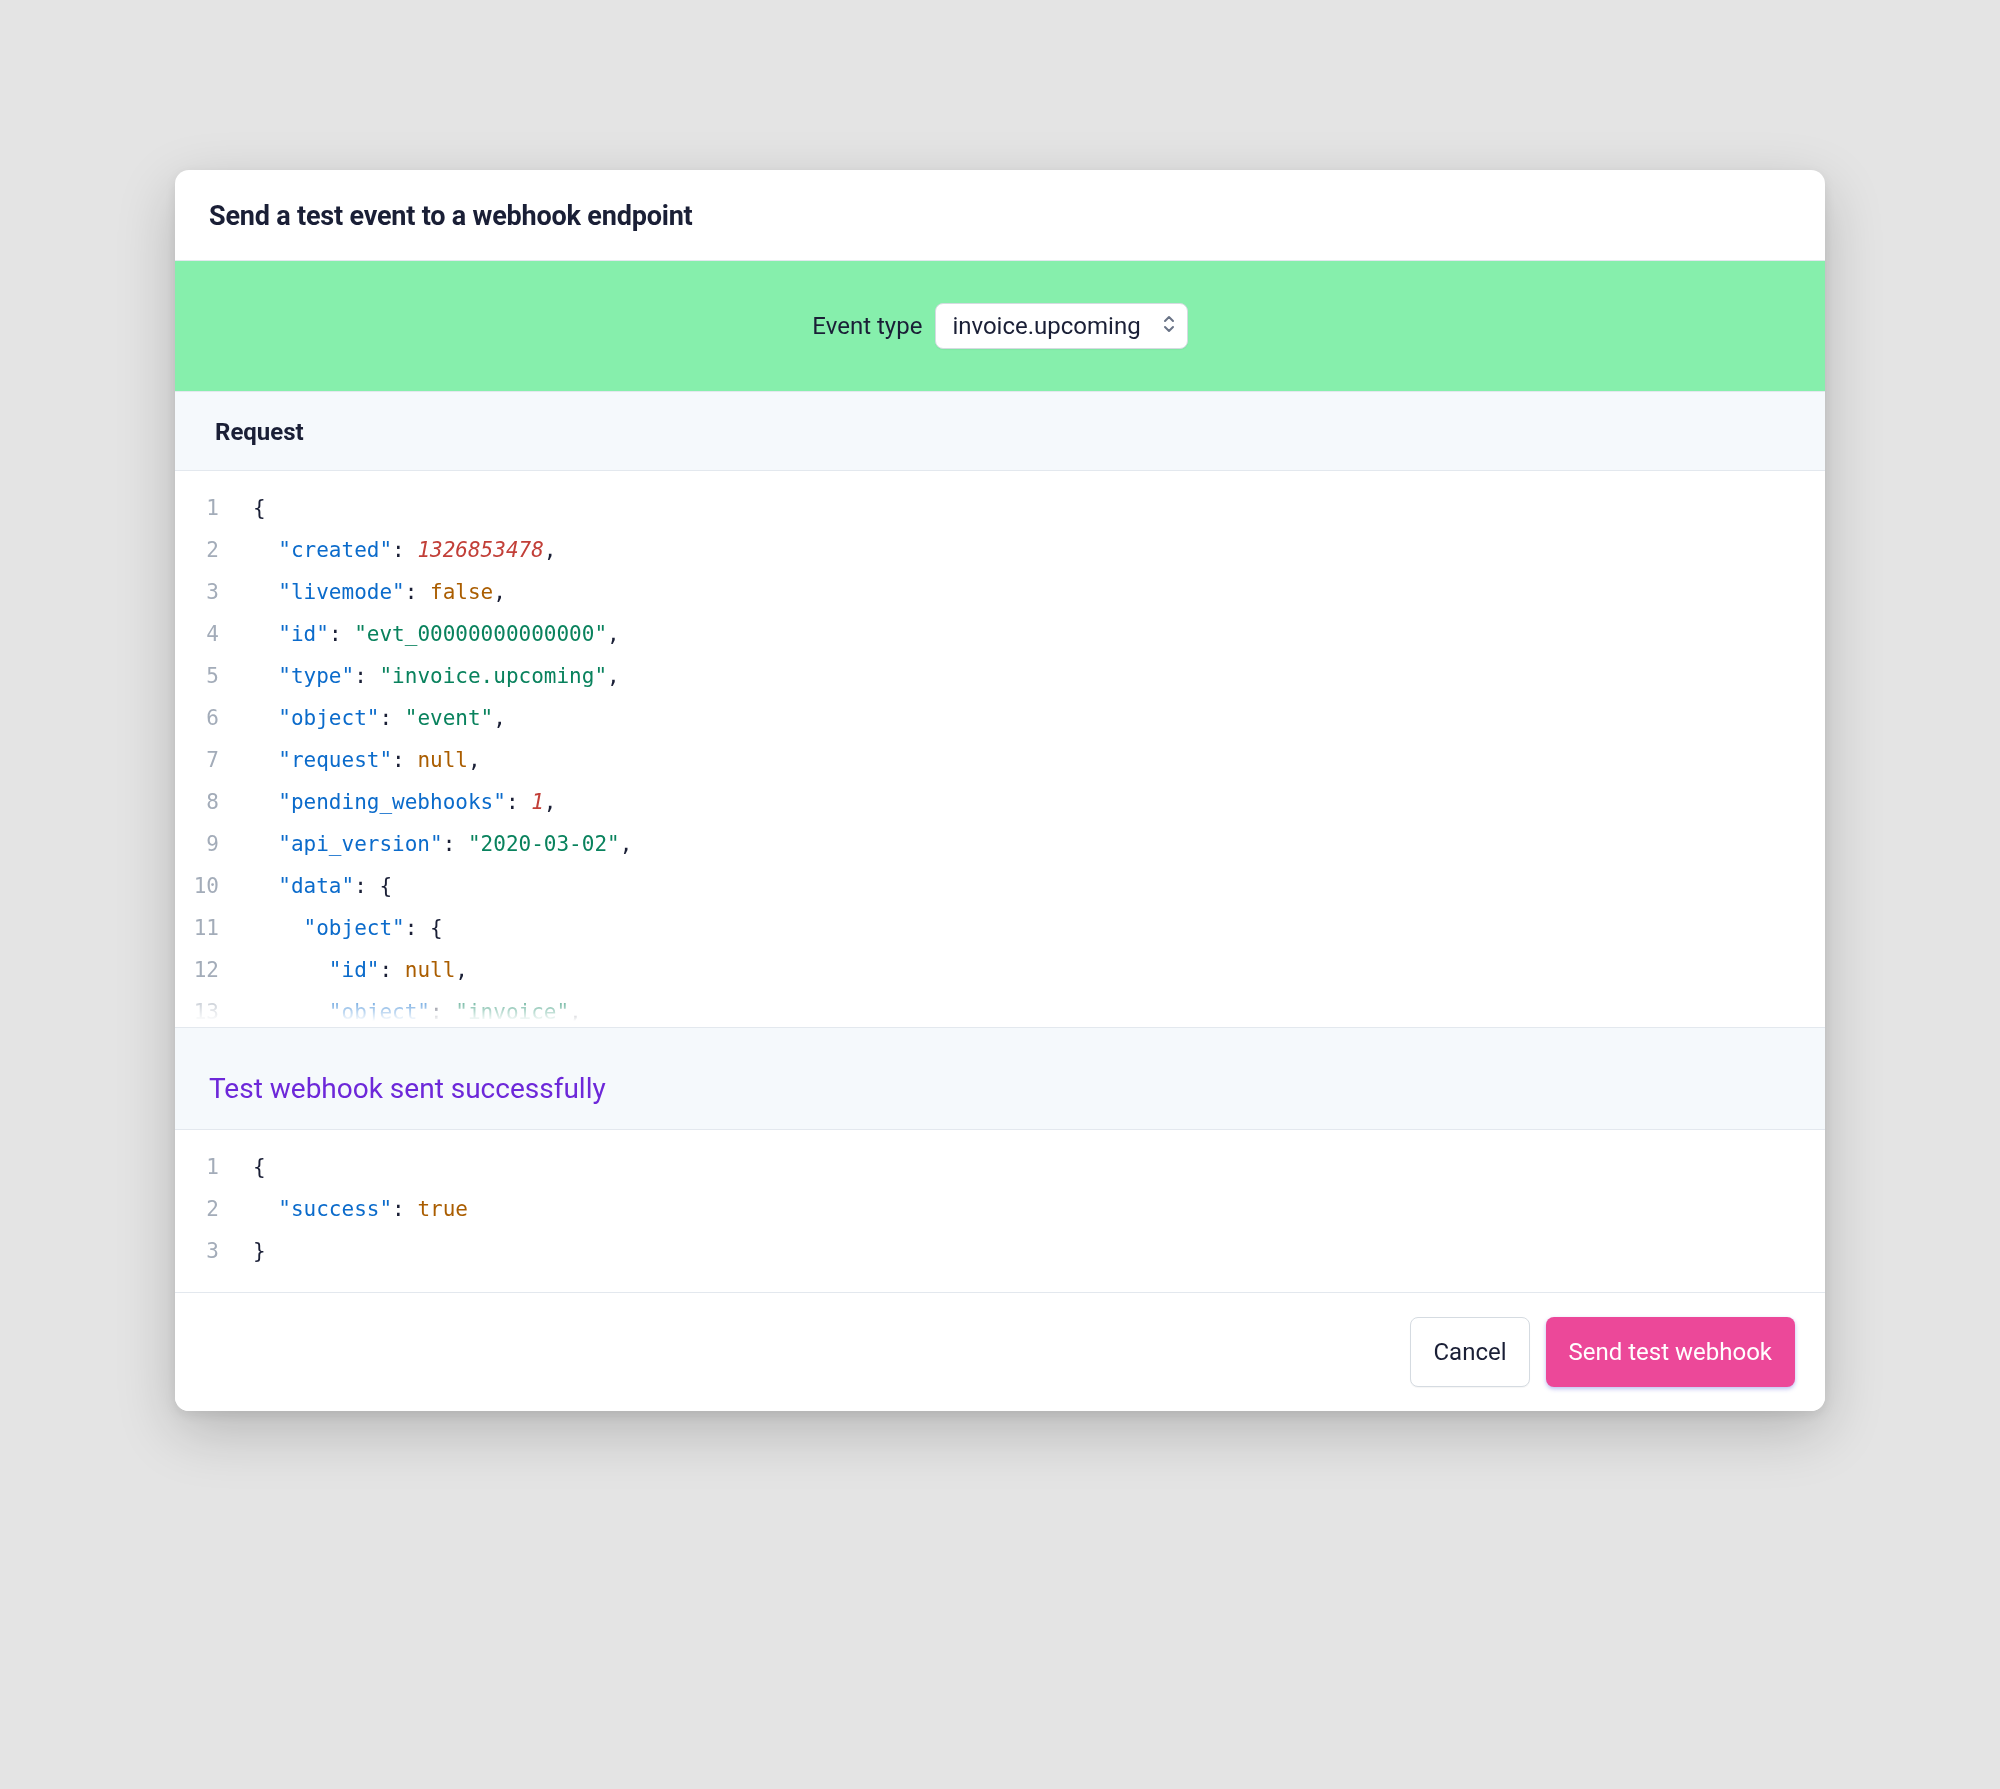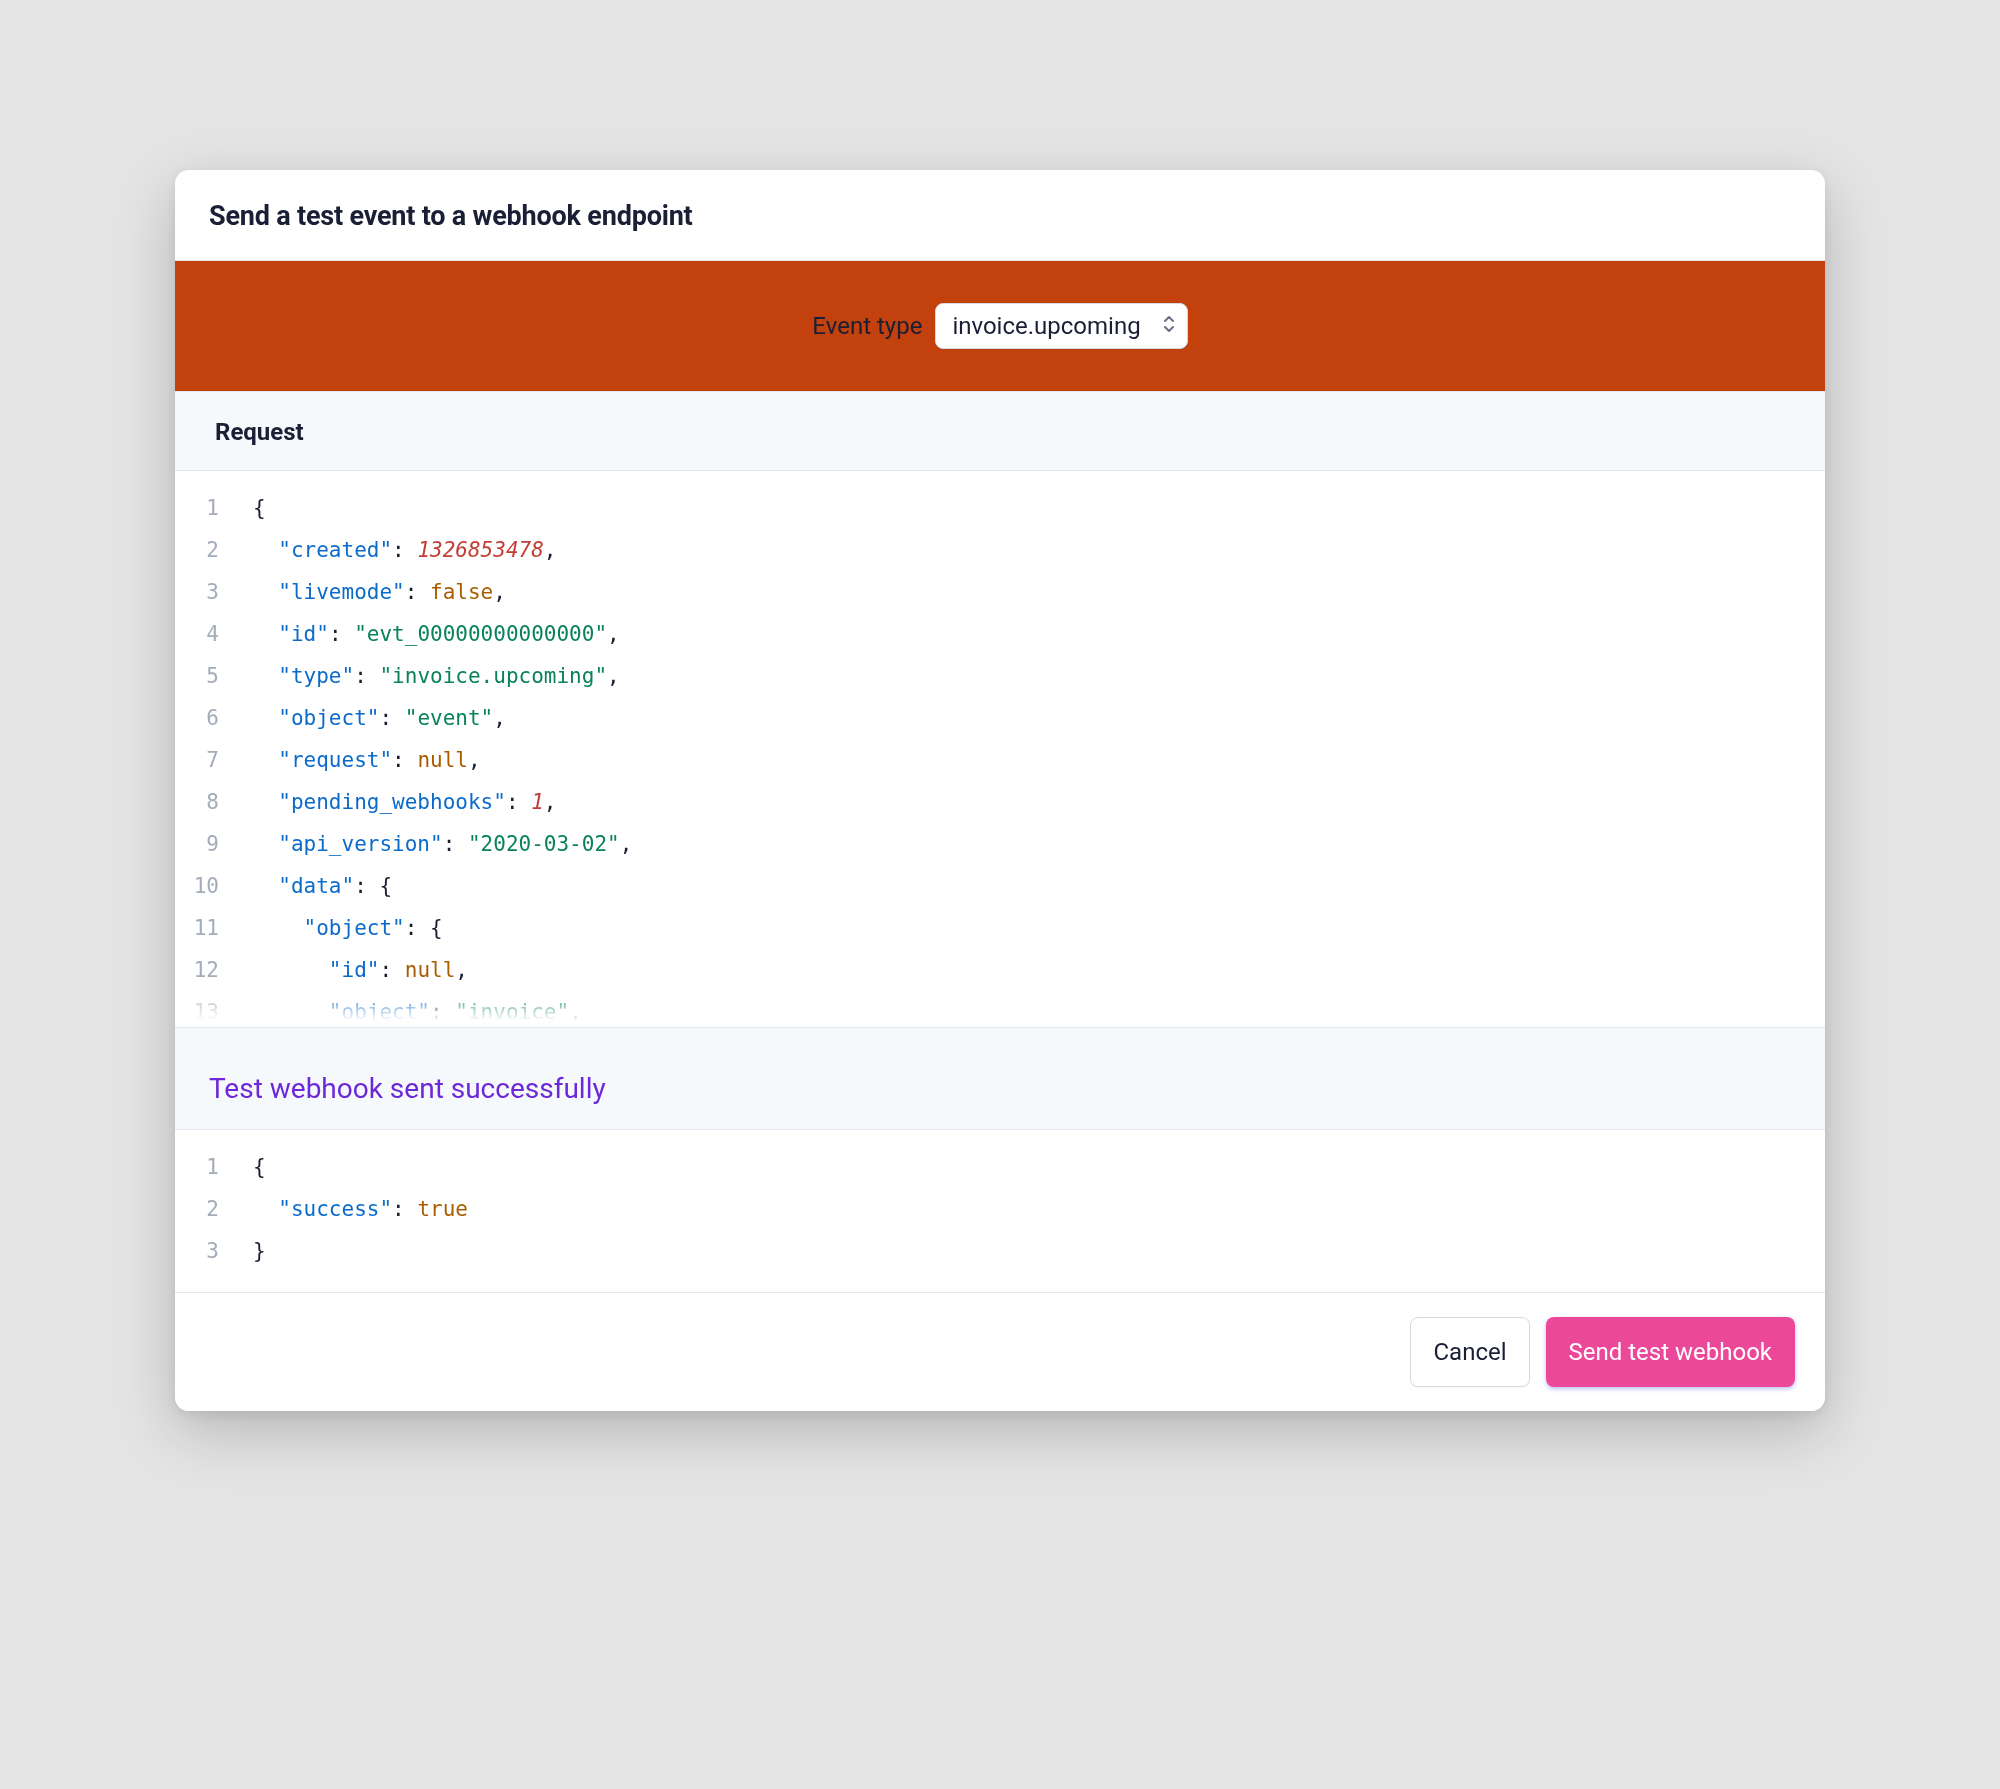--- a/index.html
+++ b/index.html
@@ -24,21 +24,21 @@
     padding: 30px 34px 28px 34px;
     border-bottom: 1px solid #e3e8ee;
   }
   .modal-header h1 {
     font-size: 27px;
     font-weight: 700;
     letter-spacing: -0.2px;
     color: #1a1f36;
   }
   .event-type-bar {
-    background: #c2410c;
+    background: #86efac;
     border-bottom: 1px solid #e3e8ee;
     padding: 42px 0;
     display: flex;
     align-items: center;
     justify-content: center;
     gap: 13px;
   }
   .event-type-label {
     font-size: 24px;
     color: #1a1f36;

